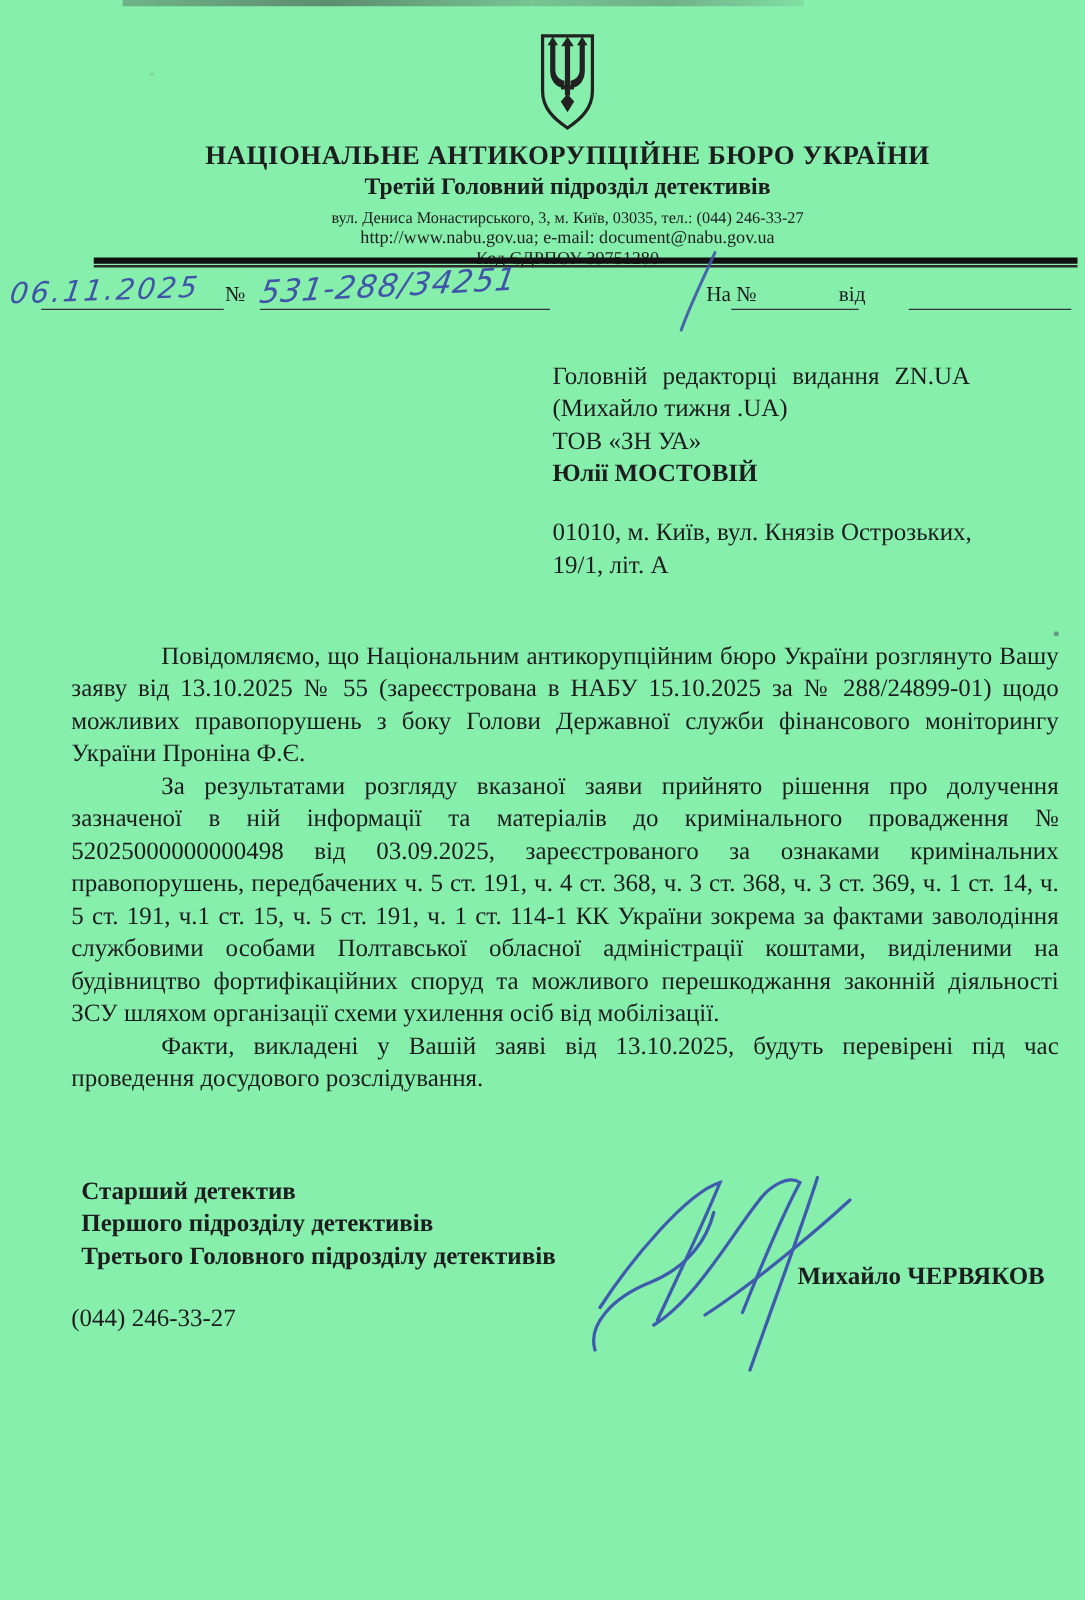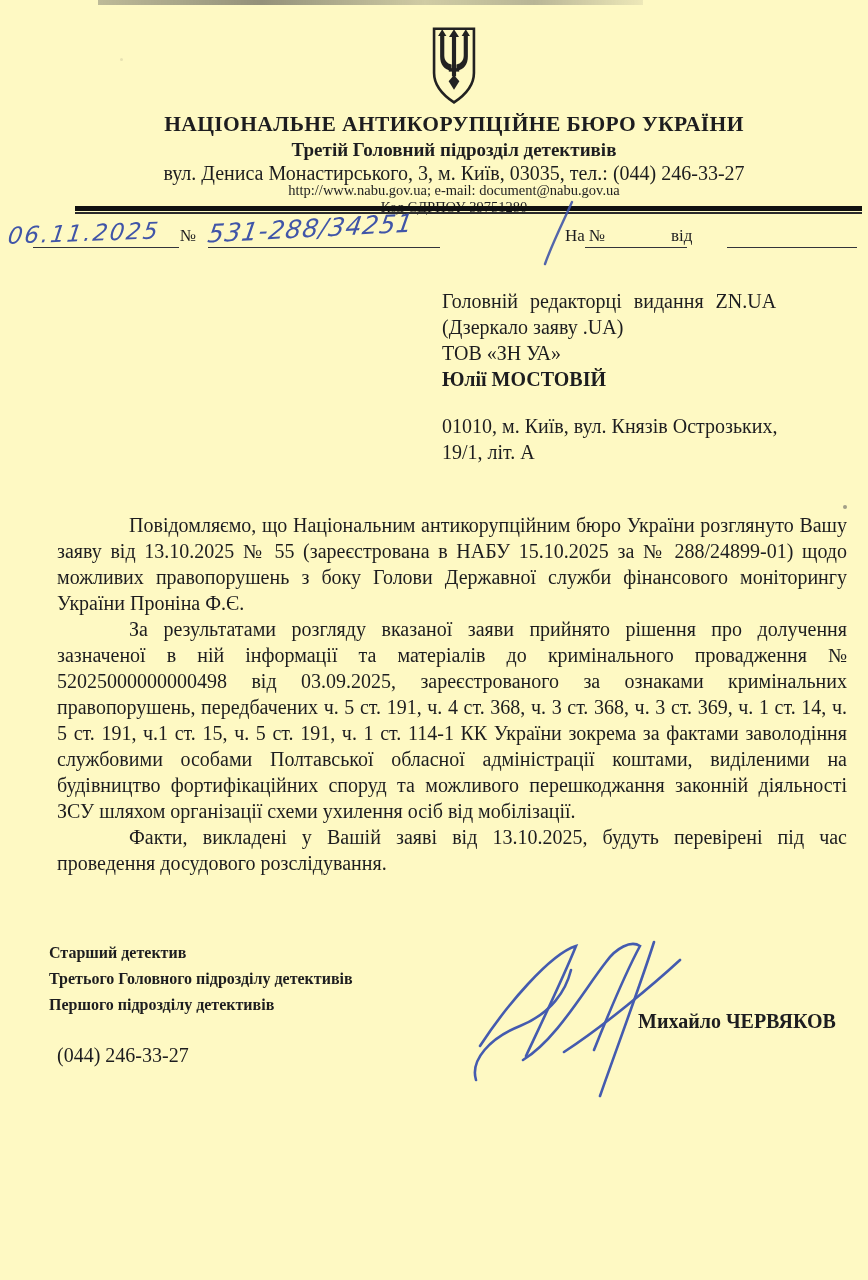--- a/index.html
+++ b/index.html
@@ -1,39 +1,39 @@
 <!DOCTYPE html>
 <html><head>
 <meta charset="utf-8">
 <style>
   html,body{margin:0;padding:0;}
   body{background:#e8e8e6;}
   .page{
     position:relative;
     width:868px;height:1280px;
     margin:0 auto;
-    background:#fef9c3;
+    background:#86efac;
     overflow:hidden;
     font-family:"Liberation Serif","DejaVu Serif",serif;
     color:#1d1d1f;
   }
   
   .scan-smudge-top{
     position:absolute;top:0;left:98px;width:545px;height:5px;
     background:linear-gradient(90deg,rgba(70,70,72,.35),rgba(60,60,62,.55) 30%,rgba(70,70,72,.25) 60%,rgba(80,80,82,.4) 80%,rgba(90,90,92,.1));
     filter:blur(.6px);
   }
   .scan-speck{position:absolute;background:rgba(70,70,75,.5);border-radius:50%;}
 
   
   .header{position:absolute;top:26px;left:48px;width:812px;text-align:center;}
   .emblem{display:block;margin:0 auto 6px auto;}
   .org-name{font-size:21.5px;font-weight:bold;letter-spacing:.4px;line-height:24px;}
   .division{font-size:19px;font-weight:bold;margin-top:3px;line-height:22px;}
-  .addr{font-size:20px;margin-top:4px;line-height:17px;}
+  .addr{font-size:13px;margin-top:4px;line-height:17px;}
   .addr2{font-size:14.5px;line-height:17px;}
   .edrpou{font-size:14.5px;line-height:17px;}
 
   
   .rule{position:absolute;left:75px;top:206px;width:787px;}
   .rule .thick{height:5px;background:#111;}
   .rule .gap{height:1px;background:transparent;}
   .rule .thin{height:2px;background:#2a2a2c;}
 
   
@@ -59,21 +59,21 @@
   .recipient{position:absolute;left:442px;top:288px;width:394px;font-size:20px;line-height:26px;}
   .recipient .wide{word-spacing:7px;}
   .recipient .bold{font-weight:bold;}
   .recipient .addr-block{margin-top:21px;}
 
   
   .body-text{position:absolute;left:57px;top:512px;width:790px;font-size:20px;line-height:26px;text-align:justify;}
   .body-text p{margin:0;text-indent:72px;}
 
   
-  .sig-block{position:absolute;left:49px;top:940px;font-size:16px;line-height:26px;font-weight:bold;}
+  .sig-block{position:absolute;left:65px;top:940px;font-size:20px;line-height:26px;font-weight:bold;}
   .sig-name{position:absolute;left:638px;top:1010px;font-size:20px;font-weight:bold;white-space:nowrap;}
   .sig-phone{position:absolute;left:57px;top:1044px;font-size:20px;}
   .sig-strokes{position:absolute;left:468px;top:928px;}
 </style>
 </head>
 <body>
 
 <div class="page">
 
   <div class="scan-smudge-top"></div>
@@ -118,39 +118,39 @@
     <span class="hw hw-number">531-288/34251</span>
     <span class="u-number"></span>
     <span class="ref-right-label">На №</span>
     <span class="u-in-no"></span>
     <span class="ref-vid-label">від</span>
     <span class="u-in-date"></span>
   </div>
 
   <div class="recipient">
     <div class="wide">Головній редакторці видання ZN.UA</div>
-    <div>(Дзеркало заяву .UA)</div>
+    <div>(Михайло тижня .UA)</div>
     <div>ТОВ «ЗН УА»</div>
     <div class="bold">Юлії МОСТОВІЙ</div>
     <div class="addr-block">
       <div>01010, м. Київ, вул. Князів Острозьких,</div>
       <div>19/1, літ. А</div>
     </div>
   </div>
 
   <div class="body-text">
     <p>Повідомляємо, що Національним антикорупційним бюро України розглянуто Вашу заяву від 13.10.2025 № 55 (зареєстрована в НАБУ 15.10.2025 за № 288/24899-01) щодо можливих правопорушень з боку Голови Державної служби фінансового моніторингу України Проніна Ф.Є.</p>
     <p>За результатами розгляду вказаної заяви прийнято рішення про долучення зазначеної в ній інформації та матеріалів до кримінального провадження № 52025000000000498 від 03.09.2025, зареєстрованого за ознаками кримінальних правопорушень, передбачених ч. 5 ст. 191, ч. 4 ст. 368, ч. 3 ст. 368, ч. 3 ст. 369, ч. 1 ст. 14, ч. 5 ст. 191, ч.1 ст. 15, ч. 5 ст. 191, ч. 1 ст. 114-1 КК України зокрема за фактами заволодіння службовими особами Полтавської обласної адміністрації коштами, виділеними на будівництво фортифікаційних споруд та можливого перешкоджання законній діяльності ЗСУ шляхом організації схеми ухилення осіб від мобілізації.</p>
     <p>Факти, викладені у Вашій заяві від 13.10.2025, будуть перевірені під час проведення досудового розслідування.</p>
   </div>
 
   <div class="sig-block">
     <div>Старший детектив</div>
+    <div>Першого підрозділу детективів</div>
     <div>Третього Головного підрозділу детективів</div>
-    <div>Першого підрозділу детективів</div>
   </div>
 
   <svg class="sig-strokes" width="220" height="175" viewBox="0 0 220 175">
     <g fill="none" stroke="#3b53ae" stroke-width="2.6" stroke-linecap="round" opacity=".95">
       <path d="M12 118 C 38 78, 82 26, 108 18 C 96 48, 72 98, 58 128"></path>
       <path d="M8 152 C 2 132, 22 110, 52 98 C 84 85, 98 62, 103 42"></path>
       <path d="M55 132 C 88 112, 116 62, 138 34 C 148 20, 163 12, 172 18 C 158 44, 138 92, 126 122"></path>
       <path d="M96 124 C 136 98, 186 56, 212 32"></path>
       <path d="M186 14 C 172 58, 148 122, 132 168"></path>
     </g>

